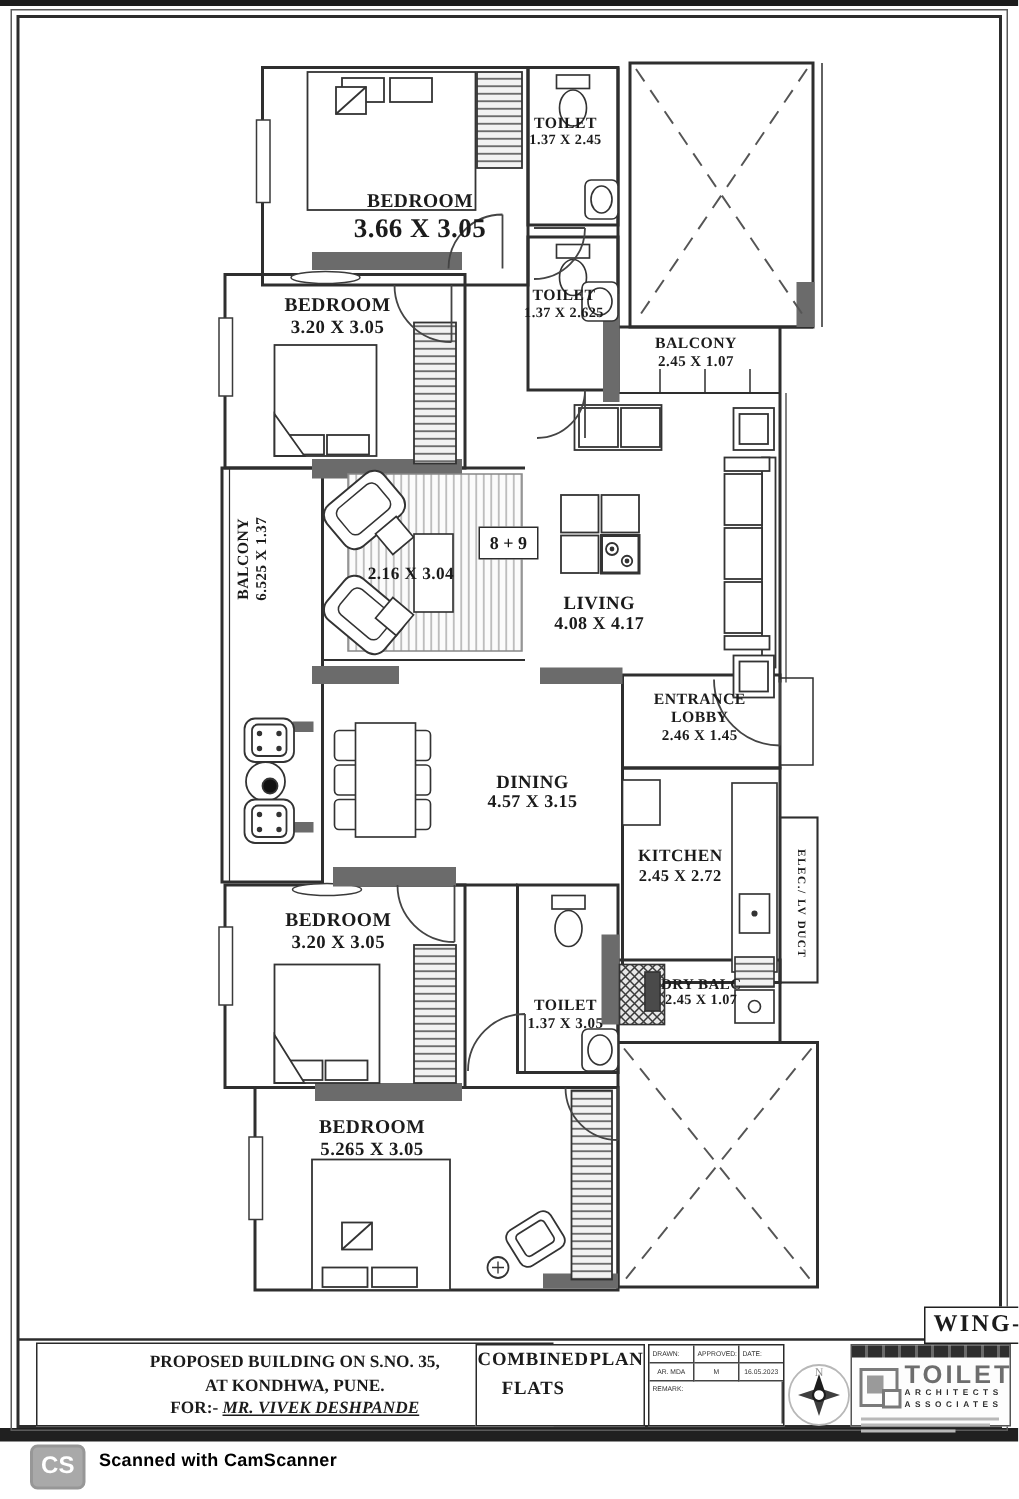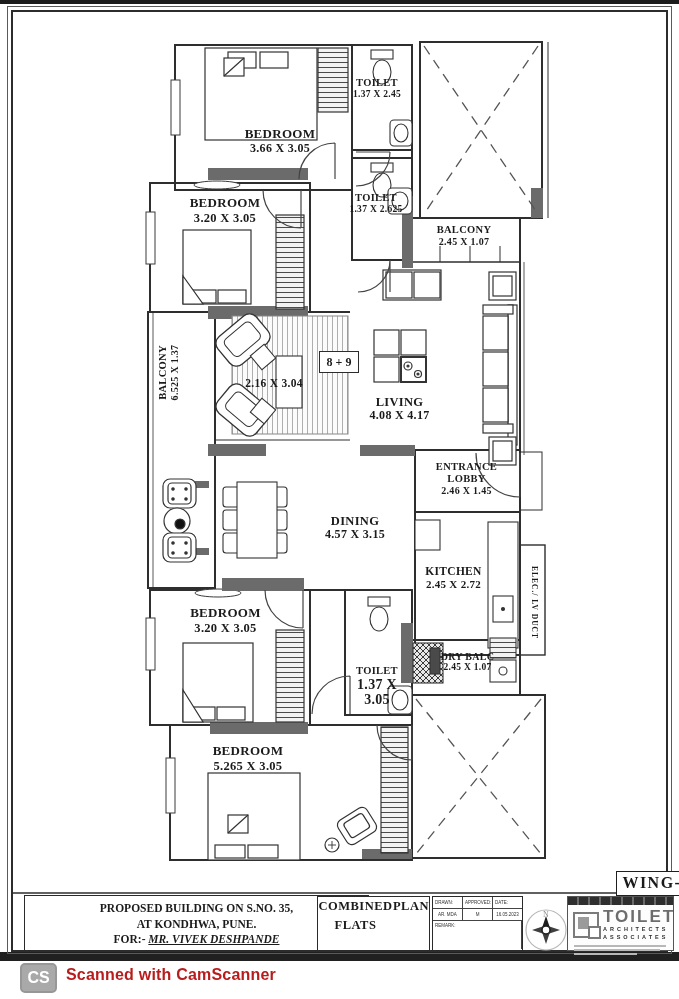--- a/index.html
+++ b/index.html
@@ -37,21 +37,21 @@
                     background:#fff;border:2px solid #7a7a7a;}
   .logo-icon .inner{position:absolute;left:3px;top:3px;width:11px;height:12px;background:#9a9a9a;}
   .logo-main{font-family:"Liberation Sans",sans-serif;font-weight:bold;font-size:17px;
              letter-spacing:2px;color:#6d6d6d;line-height:1;}
   .logo-sub{font-family:"Liberation Sans",sans-serif;font-weight:bold;font-size:5.5px;
             letter-spacing:3px;color:#2e2e2e;line-height:1.5;}
   .addr{height:2px;background:#b8b8b8;margin:2px 6px 0 6px;}
   .cs-badge{position:absolute;width:37px;height:30px;background:#a9a9a9;border:2px solid #979797;
             border-radius:5px;box-sizing:border-box;display:flex;align-items:center;justify-content:center;
             font-family:"Liberation Sans",sans-serif;font-weight:bold;font-size:16px;color:#ffffff;}
-  .cs-text{position:absolute;font-family:"Liberation Sans",sans-serif;font-size:16px;color:#b91c1c;
+  .cs-text{position:absolute;font-family:"Liberation Sans",sans-serif;font-size:12px;color:#000000;
            font-weight:bold;letter-spacing:.2px;}
 </style>
 </head>
 <body>
 
 <div class="page">
 
   <svg class="plan" width="679" height="999" viewBox="0 0 679 999">
     <defs>
       <pattern id="hatchH" width="5" height="5" patternUnits="userSpaceOnUse">
@@ -283,21 +283,21 @@
       <path d="M412,725 L412,760 M412,760 A35,35 0 0 1 377,725"></path>
     </g>
 
     <g stroke="#2c2c2c" stroke-width="1.6">
       <line x1="12" y1="893" x2="667" y2="893"></line>
     </g>
   </svg>
 
   <div class="rlabel" style="left:200px;top:127px;width:160px;font-size:13px;">
     <span class="nm">BEDROOM</span>
-    <span class="dm" style="font-size:12px">3.66 X 3.05</span>
+    <span class="dm" style="font-size:18px">3.66 X 3.05</span>
   </div>
   <div class="rlabel" style="left:344px;top:77px;width:66px;font-size:10.5px;">
     <span class="nm">TOILET</span>
     <span class="dm" style="font-size:9.5px">1.37 X 2.45</span>
   </div>
   <div class="rlabel" style="left:150px;top:196px;width:150px;font-size:13px;">
     <span class="nm">BEDROOM</span>
     <span class="dm" style="font-size:12.5px">3.20 X 3.05</span>
   </div>
   <div class="rlabel" style="left:342px;top:192px;width:68px;font-size:10.5px;">
@@ -333,21 +333,21 @@
   </div>
   <div class="rlabel" style="left:406px;top:565px;width:95px;font-size:11.5px;">
     <span class="nm">KITCHEN</span>
     <span class="dm" style="font-size:11px">2.45 X 2.72</span>
   </div>
   <div class="rlabel rot" style="left:538px;top:555px;width:95px;height:14px;font-size:7.5px;letter-spacing:1px;transform:rotate(90deg);">
     <span class="nm">ELEC./ LV DUCT</span>
   </div>
   <div class="rlabel" style="left:344px;top:665px;width:66px;font-size:10.5px;">
     <span class="nm">TOILET</span>
-    <span class="dm" style="font-size:14px">1.37 X 3.05</span>
+    <span class="dm" style="font-size:10px">1.37 X 3.05</span>
   </div>
   <div class="rlabel" style="left:430px;top:651px;width:75px;font-size:10px;">
     <span class="nm">DRY BALC</span>
     <span class="dm" style="font-size:9.5px">2.45 X 1.07</span>
   </div>
   <div class="rlabel" style="left:148px;top:606px;width:155px;font-size:13px;">
     <span class="nm">BEDROOM</span>
     <span class="dm" style="font-size:12.5px">3.20 X 3.05</span>
   </div>
   <div class="rlabel" style="left:168px;top:744px;width:160px;font-size:13px;">

